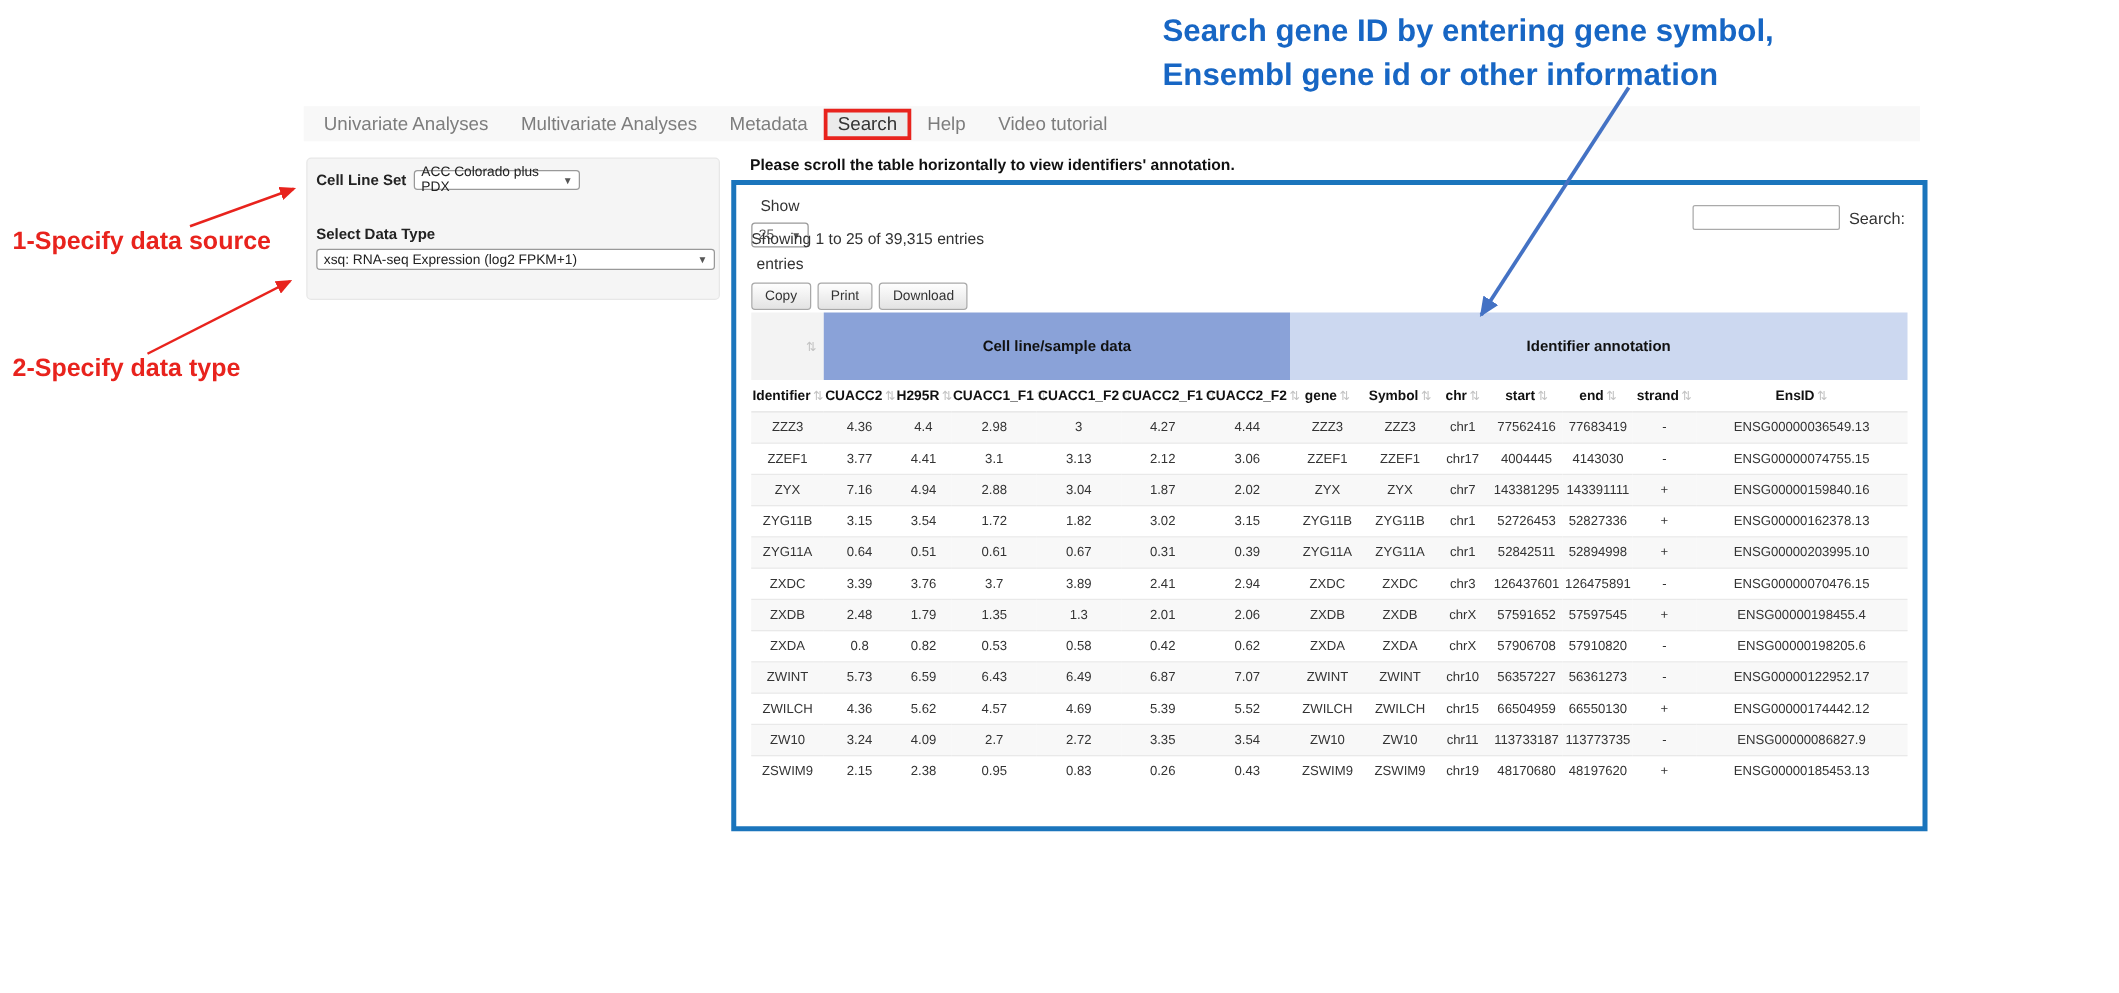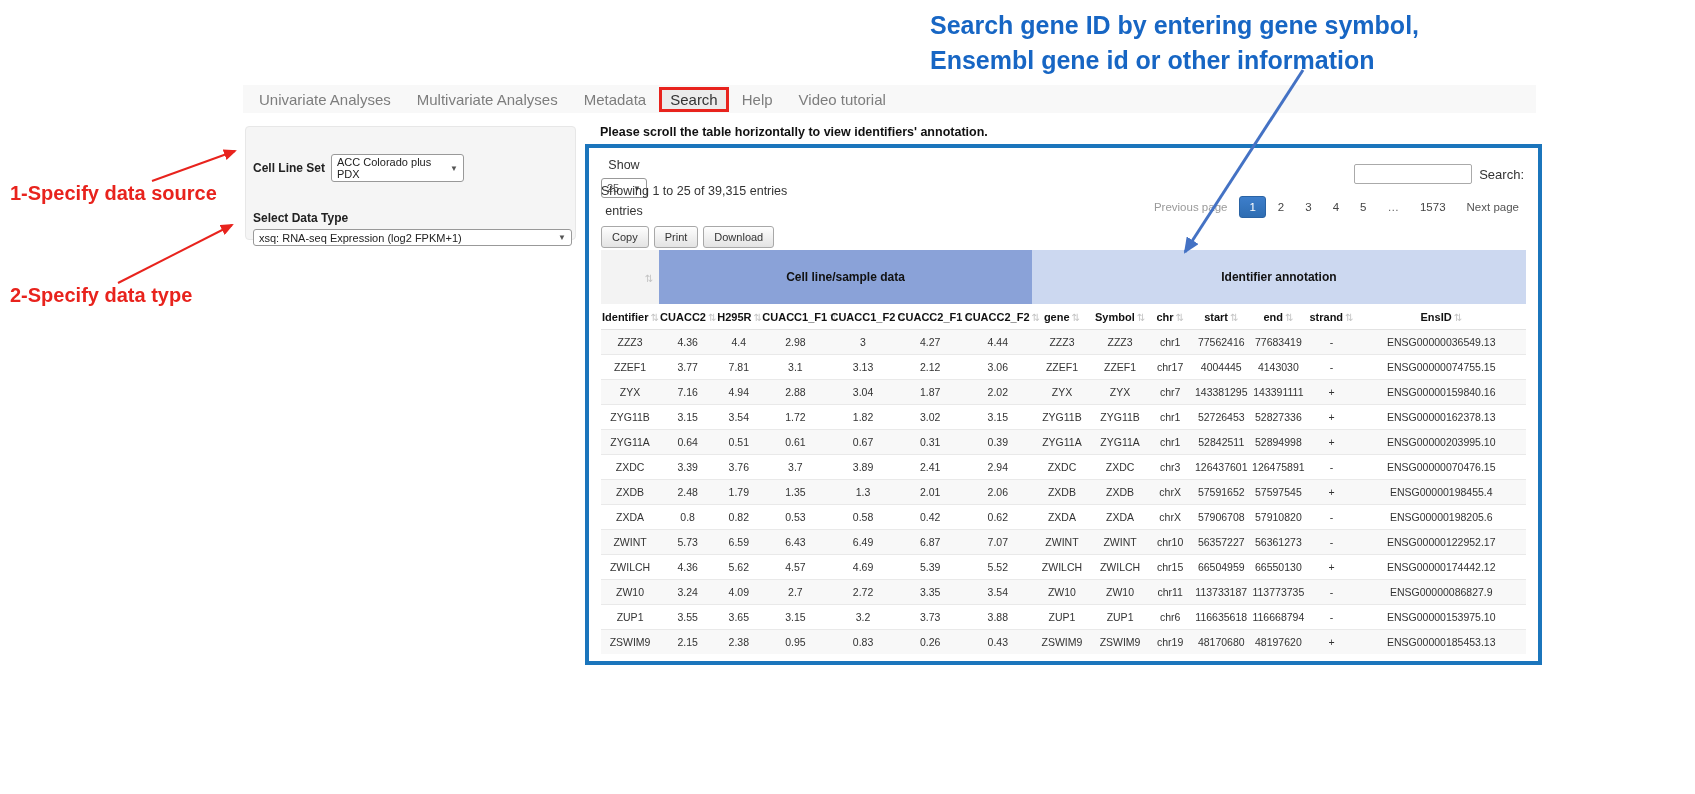--- a/index.html
+++ b/index.html
@@ -23,26 +23,26 @@
 
   .blue-note { position: absolute; left: 930px; top: 8px; font-size: 25px; font-weight: 700; color: var(--note-blue, #1766c4); line-height: 35px; }
   .red-note { position: absolute; font-size: 20px; font-weight: 700; color: var(--annotation-red, #e8231d); }
   .note1 { left: 10px; top: 182px; }
   .note2 { left: 10px; top: 284px; }
 
   .navbar { position: absolute; left: 243px; top: 85px; width: 1293px; height: 28px; background: #f8f8f8; display: flex; align-items: center; padding-left: 3px; }
   .nav-item { font-size: 15px; color: #7d7d7d; padding: 4px 13px; cursor: pointer; white-space: nowrap; }
   .nav-item.active { color: #333; background: #ebebeb; border: 3px solid var(--annotation-red, #e8231d); padding: 1px 8px; }
 
-  .sidebar-panel { position: absolute; left: 245px; top: 126px; width: 331px; height: 114px; background: #f5f5f5; border: 1px solid #e7e7e7; border-radius: 4px; padding: 27px 7px; }
+  .sidebar-panel { position: absolute; left: 245px; top: 126px; width: 331px; height: 114px; background: #f5f5f5; border: 1px solid #e7e7e7; border-radius: 4px; padding: 9px 7px; }
   .cls-row { display: flex; align-items: center; gap: 6px; }
   .form-label { font-size: 12px; font-weight: 700; color: #222; white-space: nowrap; }
   .select { background: #fff; border: 1px solid #999; border-radius: 3px; display: flex; align-items: center; justify-content: space-between; font-size: 11px; color: #222; padding: 1px 5px; cursor: pointer; }
   .select .caret { font-size: 8px; color: #555; margin-left: 5px; }
-  .select.small { width: 133px; height: 28px; }
+  .select.small { width: 133px; height: 16px; }
   .select.wide { width: 319px; height: 17px; margin-top: 3px; }
   .dt-block { margin-top: 26px; }
 
   .scroll-note { position: absolute; left: 600px; top: 125px; font-size: 12.5px; font-weight: 700; color: #111; }
 
   .table-box { position: absolute; left: 585px; top: 144px; width: 957px; height: 521px; border: 4px solid var(--panel-border-blue, #1b75bc); background: #fff; }
   .box-inner { position: relative; width: 100%; height: 100%; }
 
   .length-control { position: absolute; left: 12px; top: 10px; font-size: 12.5px; color: #333; display: flex; align-items: center; gap: 6px; flex-direction: column; }
   .select.show { width: 46px; height: 20px; color: #555; }
@@ -127,31 +127,20 @@
         <span>entries</span>
       </div>
 
       <div class="search-control">
         <input class="search-input" type="text" value="" style="">
         <span class="search-label">Search:</span>
       </div>
 
       <div class="info-text">Showing 1 to 25 of 39,315 entries</div>
 
-      <div class="pagination" id="pagination">
-          <span class="page-btn prev">Previous page</span>
-          <span class="page-btn num active">1</span>
-          <span class="page-btn num">2</span>
-          <span class="page-btn num">3</span>
-          <span class="page-btn num">4</span>
-          <span class="page-btn num">5</span>
-          <span class="page-btn ellipsis">…</span>
-          <span class="page-btn num">1573</span>
-          <span class="page-btn next">Next page</span>
-        </div>
 
       <div class="export-buttons" id="export-buttons">
           <button class="export-btn">Copy</button>
           <button class="export-btn">Print</button>
           <button class="export-btn">Download</button>
         </div>
 
       <div class="dt-wrap">
         <table class="dt" id="data-table">
             <colgroup>
@@ -206,21 +195,21 @@
                 <td>ZZZ3</td>
                 <td>chr1</td>
                 <td>77562416</td>
                 <td>77683419</td>
                 <td>-</td>
                 <td>ENSG00000036549.13</td>
               </tr>
               <tr>
                 <td>ZZEF1</td>
                 <td>3.77</td>
-                <td>7.81</td>
+                <td>4.41</td>
                 <td>3.1</td>
                 <td>3.13</td>
                 <td>2.12</td>
                 <td>3.06</td>
                 <td>ZZEF1</td>
                 <td>ZZEF1</td>
                 <td>chr17</td>
                 <td>4004445</td>
                 <td>4143030</td>
                 <td>-</td>
@@ -362,36 +351,20 @@
                 <td>2.72</td>
                 <td>3.35</td>
                 <td>3.54</td>
                 <td>ZW10</td>
                 <td>ZW10</td>
                 <td>chr11</td>
                 <td>113733187</td>
                 <td>113773735</td>
                 <td>-</td>
                 <td>ENSG00000086827.9</td>
-              </tr>
-              <tr>
-                <td>ZUP1</td>
-                <td>3.55</td>
-                <td>3.65</td>
-                <td>3.15</td>
-                <td>3.2</td>
-                <td>3.73</td>
-                <td>3.88</td>
-                <td>ZUP1</td>
-                <td>ZUP1</td>
-                <td>chr6</td>
-                <td>116635618</td>
-                <td>116668794</td>
-                <td>-</td>
-                <td>ENSG00000153975.10</td>
               </tr>
               <tr>
                 <td>ZSWIM9</td>
                 <td>2.15</td>
                 <td>2.38</td>
                 <td>0.95</td>
                 <td>0.83</td>
                 <td>0.26</td>
                 <td>0.43</td>
                 <td>ZSWIM9</td>

